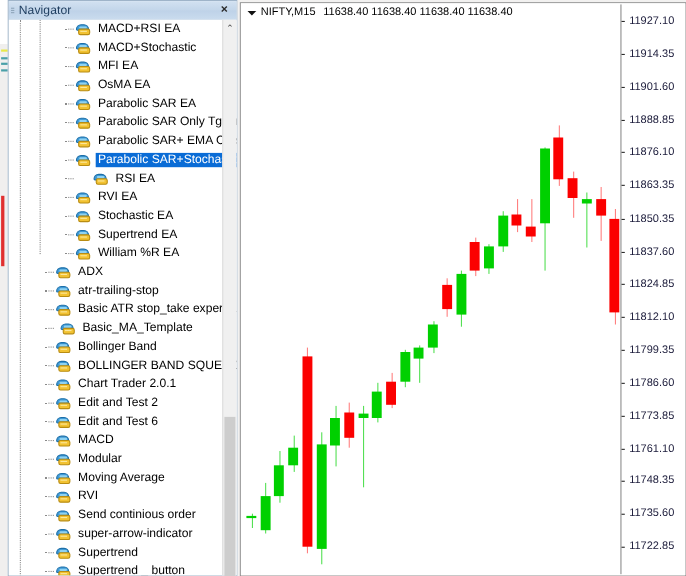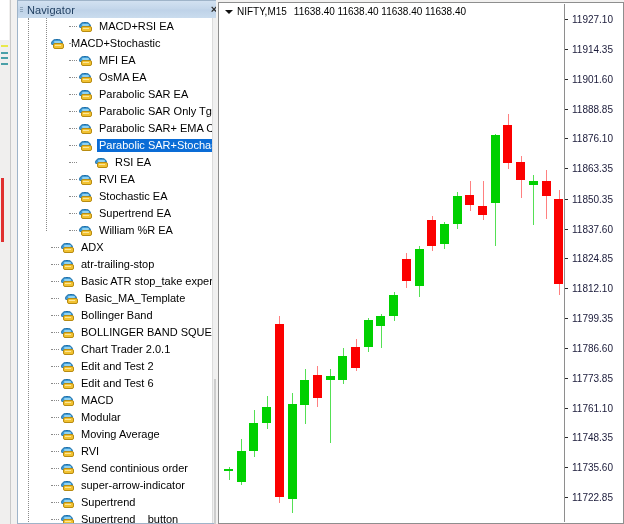--- a/index.html
+++ b/index.html
@@ -12,21 +12,21 @@
   #root{position:relative;width:624px;height:524px;background:#f2f1f0;}
 
   
   .ws-strip{position:absolute;left:0;top:0;width:10px;height:524px;background:#f0efee;border-right:1px solid #c9c9c9;}
   .ws-sliver{position:absolute;left:0;width:9px;}
   .ws-tick{position:absolute;left:1px;width:7px;height:2px;}
 
   
   .navigator{
     position:absolute;left:7px;top:0;width:209px;height:524px;
-    background:#ffffff;border:1px solid #9fb4c9;box-sizing:border-box;margin-left:10px;
+    background:#ffffff;border:1px solid #9fb4c9;box-sizing:border-box;
   }
   .nav-title{
     position:relative;height:17px;
     background:linear-gradient(to bottom,#d2e1f1 0%,#c3d6ea 48%,#bed2e8 52%,#cadcee 100%);
     border-bottom:1px solid #a8bdd2;
     display:flex;align-items:center;
   }
   .nav-title-text{
     font-size:11px;color:#1d3c5e;padding-left:9px;letter-spacing:.1px;
     font-family:"Liberation Sans",sans-serif;
@@ -161,21 +161,21 @@
           <div class="node" style="padding-left: 60px;">
             <span class="ico">
               <span class="ico-ea">
                 <span class="cap"></span>
                 <span class="base"></span>
               </span>
             </span>
             <span class="lbl">MACD+RSI EA</span>
           </div>
           <div class="hline" style="left: 51px; top: 8px; width: 8px;"></div>
-          <div class="node" style="padding-left: 32px;">
+          <div class="node" style="padding-left: 60px;">
             <span class="ico">
               <span class="ico-ea">
                 <span class="cap"></span>
                 <span class="base"></span>
               </span>
             </span>
             <span class="lbl">MACD+Stochastic</span>
           </div>
           <div class="hline" style="left: 51px; top: 25px; width: 8px;"></div>
           <div class="node" style="padding-left: 60px;">

